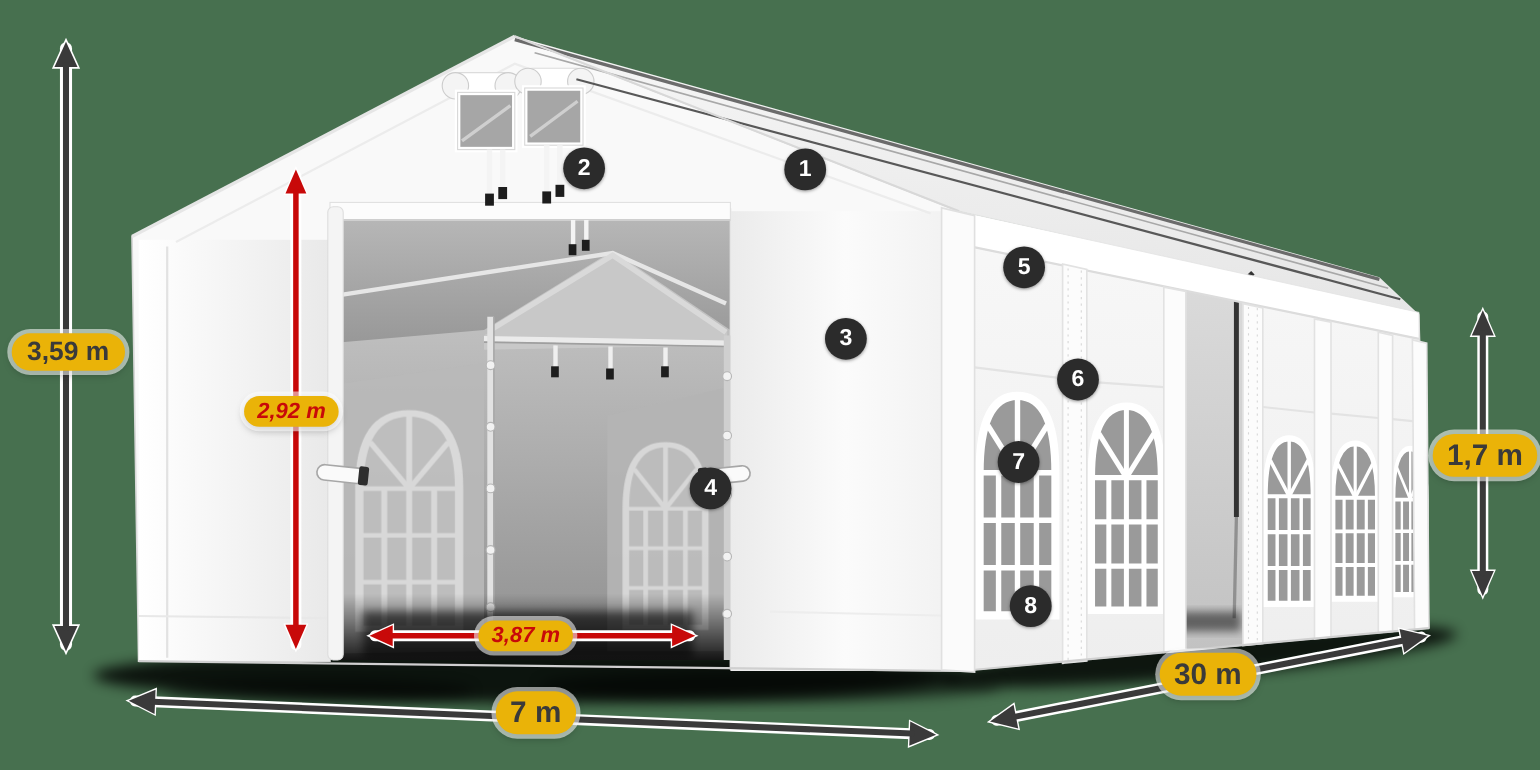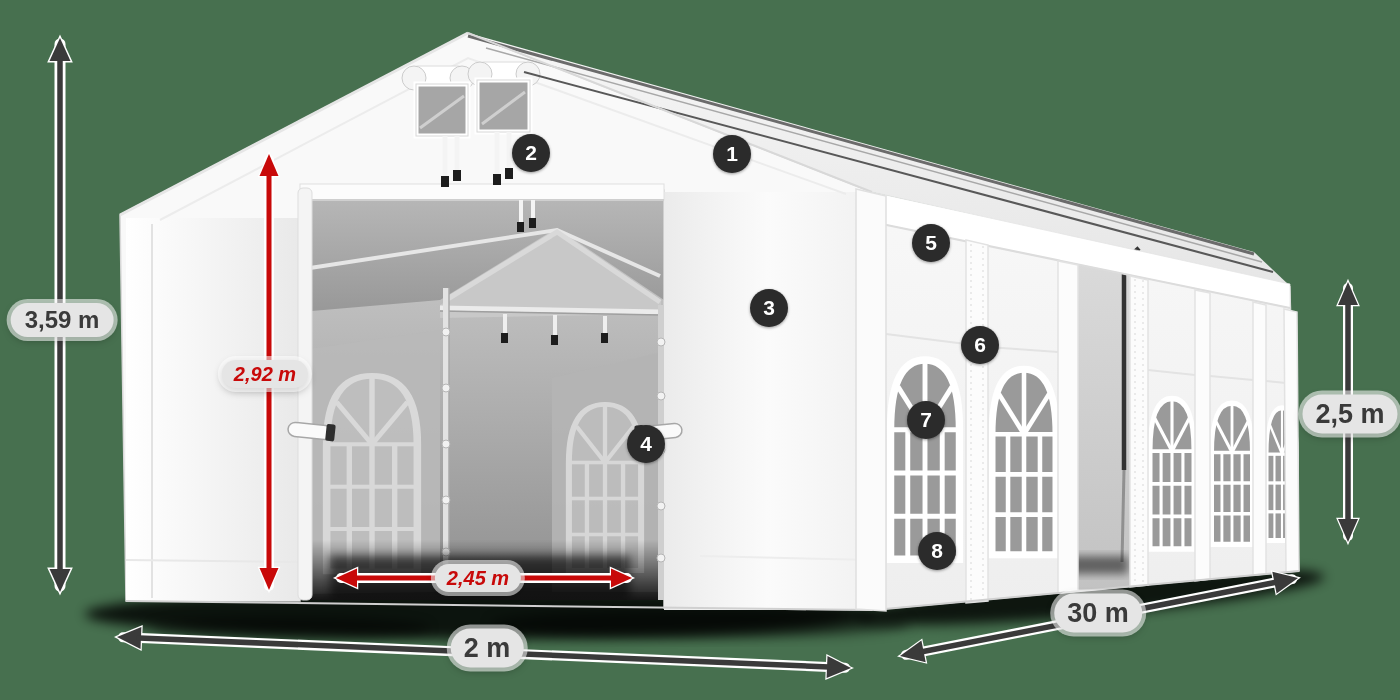--- a/index.html
+++ b/index.html
@@ -1,19 +1,19 @@
 <!DOCTYPE html>
 <html><head>
 <meta charset="utf-8">
 <style>
   html,body{margin:0;padding:0;background:#47704f;}
   .stage{position:relative;width:1400px;height:700px;background:#47704f;overflow:hidden;
          font-family:"Liberation Sans",sans-serif;}
   .stage svg{position:absolute;left:0;top:0;}
-  .pill{position:absolute;transform:translate(-50%,-50%);background:#e5e5e5;border-radius:26px;
+  .pill{position:absolute;transform:translate(-50%,-50%);background:#eab308;border-radius:26px;
         font-weight:700;white-space:nowrap;display:flex;align-items:flex-start;justify-content:center;
         box-shadow:0 0 0 4px rgba(255,255,255,.55),0 3px 8px rgba(0,0,0,.35);z-index:5;line-height:1;}
   .p-lg{font-size:27px;padding:6px 13px;}
   .p-md{font-size:24px;padding:5px 14px;}
   .p-sm{font-size:20px;padding:4px 12px;}
   .dark{color:#3a3a3a;}
   .red{color:#c80909;font-style:italic;}
   .badge{position:absolute;transform:translate(-50%,-50%);width:38px;height:38px;border-radius:50%;
          background:#2b2b2b;color:#ffffff;font-weight:700;font-size:21px;display:flex;
          align-items:center;justify-content:center;z-index:6;box-shadow:0 1px 3px rgba(0,0,0,.4);}
@@ -314,30 +314,30 @@
   </g>
 </svg>
 
 <div class="pill p-md dark" style="left:62px;top:320px;">
   <span>3,59 m</span>
 </div>
 <div class="pill p-sm red" style="left:265px;top:374px;">
   <span>2,92 m</span>
 </div>
 <div class="pill p-sm red" style="left:478px;top:578px;">
-  <span>2,45 m</span>
+  <span>3,87 m</span>
 </div>
 <div class="pill p-lg dark" style="left:487px;top:648px;">
-  <span>2 m</span>
+  <span>7 m</span>
 </div>
 <div class="pill p-lg dark" style="left:1098px;top:613px;">
   <span>30 m</span>
 </div>
 <div class="pill p-lg dark" style="left:1350px;top:414px;">
-  <span>2,5 m</span>
+  <span>1,7 m</span>
 </div>
 
 <div class="badge" style="left:732px;top:154px;">1</div>
 <div class="badge" style="left:531px;top:153px;">2</div>
 <div class="badge" style="left:769px;top:308px;">3</div>
 <div class="badge" style="left:646px;top:444px;">4</div>
 <div class="badge" style="left:931px;top:243px;">5</div>
 <div class="badge" style="left:980px;top:345px;">6</div>
 <div class="badge" style="left:926px;top:420px;">7</div>
 <div class="badge" style="left:937px;top:551px;">8</div>

